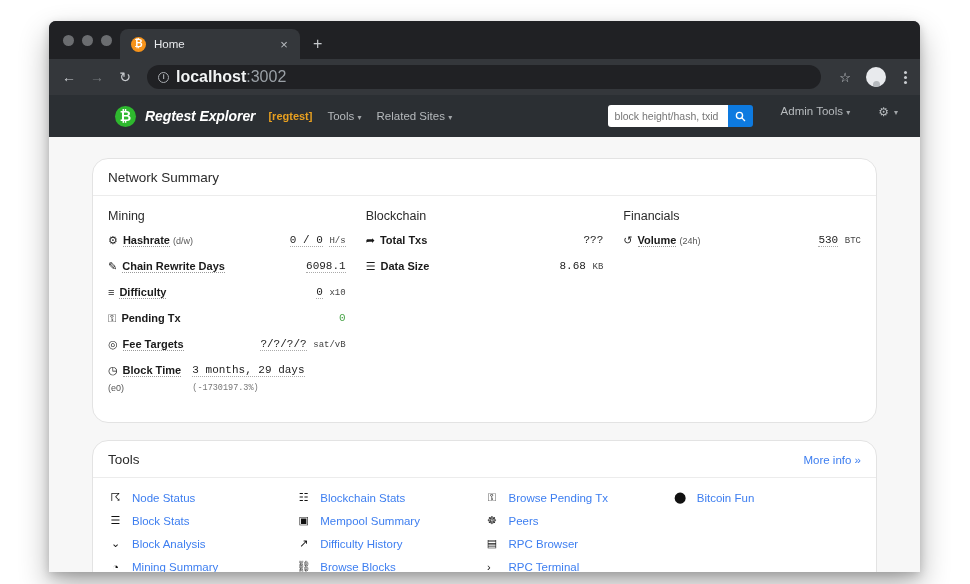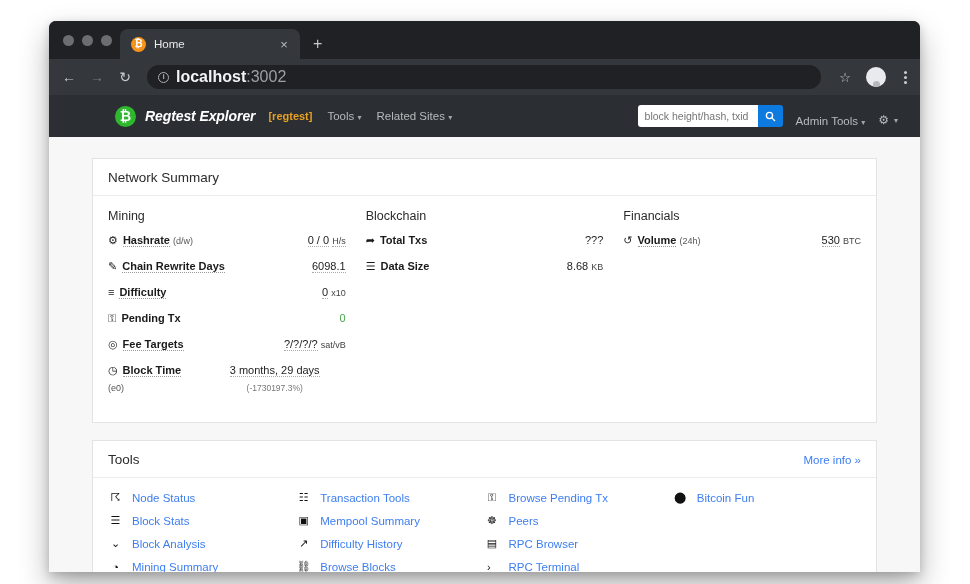--- a/index.html
+++ b/index.html
@@ -141,21 +141,21 @@
     line-height: 1;
   }
   #brand-name { color: #ffffff; font-size: 14px; font-weight: bold; letter-spacing: -0.1px; font-style: italic; }
   #network-badge { color: #e8a020; font-size: 11px; font-weight: bold; margin-left: 13px; }
   .nav-link {
     color: #b6babd; font-size: 11.5px;
     margin-left: 15px;
     white-space: nowrap;
   }
   .caret { font-size: 8px; opacity: 0.85; }
-  #navbar-right { margin-left: auto; display: flex; align-items: flex-end; gap: 13px; }
+  #navbar-right { margin-left: auto; display: flex; align-items: flex-start; gap: 28px; }
   #search-group { display: flex; height: 22px; border-radius: 3px; overflow: hidden; }
   #search-input {
     width: 120px; height: 22px;
     border: none; outline: none;
     background: #fff;
     font-family: "Liberation Sans", sans-serif;
     font-size: 10.5px; color: #555;
     padding: 0 7px;
   }
   #search-btn {
@@ -166,21 +166,21 @@
     display: flex; align-items: center; justify-content: center;
   }
   #admin-tools { color: #b6babd; font-size: 11.5px; }
   #gear-group { color: #b6babd; font-size: 12px; display: flex; align-items: center; gap: 5px; }
 
   
   #content { padding: 21px 43px 0 43px; }
   .card {
     background: #fff;
     border: 1px solid #e3e3e3;
-    border-radius: 0;
+    border-radius: 16px;
     margin-bottom: 17px;
   }
   .card-head {
     padding: 11px 15px 10px 15px;
     border-bottom: 1px solid #ececec;
     display: flex; align-items: baseline;
   }
   .card-head h2 { font-size: 13.5px; font-weight: normal; color: #2b2b2b; }
   #more-info { margin-left: auto; font-size: 11.5px; color: #3d7ef0; }
   .card-body { padding: 13px 15px 17px 15px; }
@@ -200,23 +200,23 @@
     gap: 8px;
   }
   .stat-label {
     font-size: 11px; font-weight: bold; color: #1a1a1a;
     line-height: 1.55;
   }
   .stat-label .ic { margin-right: 5px; font-weight: normal; font-size: 11px; }
   .stat-label .underl { border-bottom: 1px dotted #999; }
   .stat-label .sub { font-weight: normal; font-size: 9px; color: #555; }
   .stat-val {
-    font-family: Liberation Sans, sans-serif;
+    font-family: Liberation Mono, monospace;
     font-size: 11px; color: #222;
-    text-align: center;
+    text-align: left;
     line-height: 1.55;
     white-space: normal;
   }
   .stat-val .unit { font-size: 9px; color: #444; }
   .stat-val .dotu { border-bottom: 1px dotted #aaa; }
   .stat-val .green { color: #4aa54a; }
   .stat-val .pct { font-size: 8.5px; color: #777; }
 
   
   #tools-grid {
@@ -372,21 +372,21 @@
               <div class="tool-item">
                 <span class="tool-ic">⌄</span>
                 <a class="tool-label">Block Analysis</a>
               </div>
               <div class="tool-item">
                 <span class="tool-ic">◔</span>
                 <a class="tool-label">Mining Summary</a>
               </div>
               <div class="tool-item">
                 <span class="tool-ic">☷</span>
-                <a class="tool-label">Transaction Tools</a>
+                <a class="tool-label">Blockchain Stats</a>
               </div>
               <div class="tool-item">
                 <span class="tool-ic">▣</span>
                 <a class="tool-label">Mempool Summary</a>
               </div>
               <div class="tool-item">
                 <span class="tool-ic">↗</span>
                 <a class="tool-label">Difficulty History</a>
               </div>
               <div class="tool-item">

